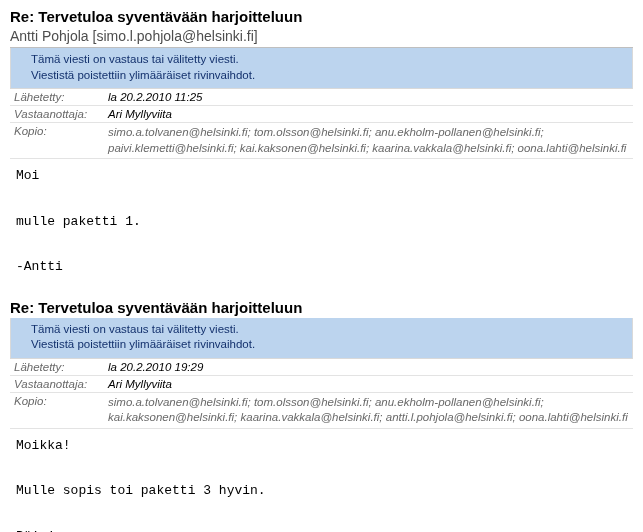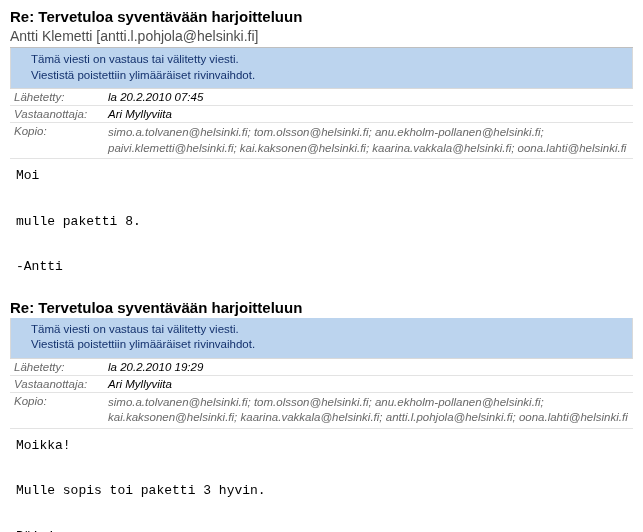--- a/index.html
+++ b/index.html
@@ -69,42 +69,42 @@
     padding: 6px 4px 2px 6px;
     white-space: pre-wrap;
     line-height: 1.75;
   }
 </style>
 </head>
 <body>
 
 <div class="msg">
   <div class="subject">Re: Tervetuloa syventävään harjoitteluun</div>
-  <div class="sender">Antti Klemetti [antti.l.pohjola@helsinki.fi]</div>
+  <div class="sender">Antti Pohjola [simo.l.pohjola@helsinki.fi]</div>
   <div class="notice">
     <div>Tämä viesti on vastaus tai välitetty viesti.</div>
     <div>Viestistä poistettiin ylimääräiset rivinvaihdot.</div>
   </div>
   <div class="meta">
     <div class="meta-row">
       <div class="meta-label">Lähetetty:</div>
-      <div class="meta-value">la 20.2.2010 07:45</div>
+      <div class="meta-value">la 20.2.2010 11:25</div>
     </div>
     <div class="meta-row">
       <div class="meta-label">Vastaanottaja:</div>
       <div class="meta-value">Ari Myllyviita</div>
     </div>
     <div class="meta-row">
       <div class="meta-label">Kopio:</div>
       <div class="meta-value gray">simo.a.tolvanen@helsinki.fi; tom.olsson@helsinki.fi; anu.ekholm-pollanen@helsinki.fi; paivi.klemetti@helsinki.fi; kai.kaksonen@helsinki.fi; kaarina.vakkala@helsinki.fi; oona.lahti@helsinki.fi</div>
     </div>
   </div>
   <div class="body">Moi
 
-mulle paketti 8.
+mulle paketti 1.
 
 -Antti</div>
 </div>
 
 <div class="msg">
   <div class="subject">Re: Tervetuloa syventävään harjoitteluun</div>
   <div class="notice">
     <div>Tämä viesti on vastaus tai välitetty viesti.</div>
     <div>Viestistä poistettiin ylimääräiset rivinvaihdot.</div>
   </div>

